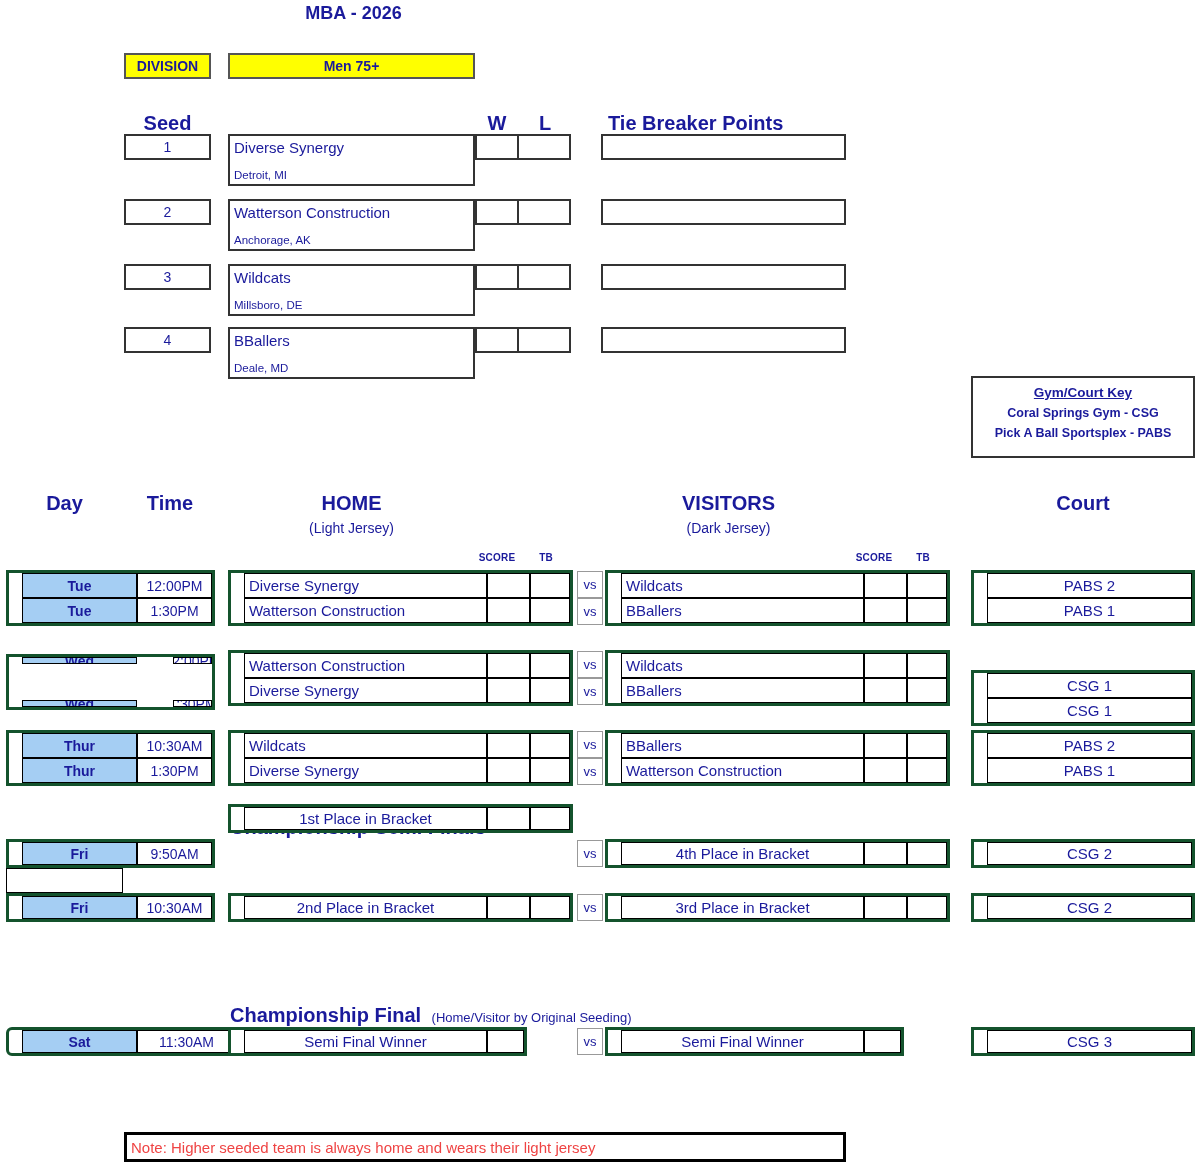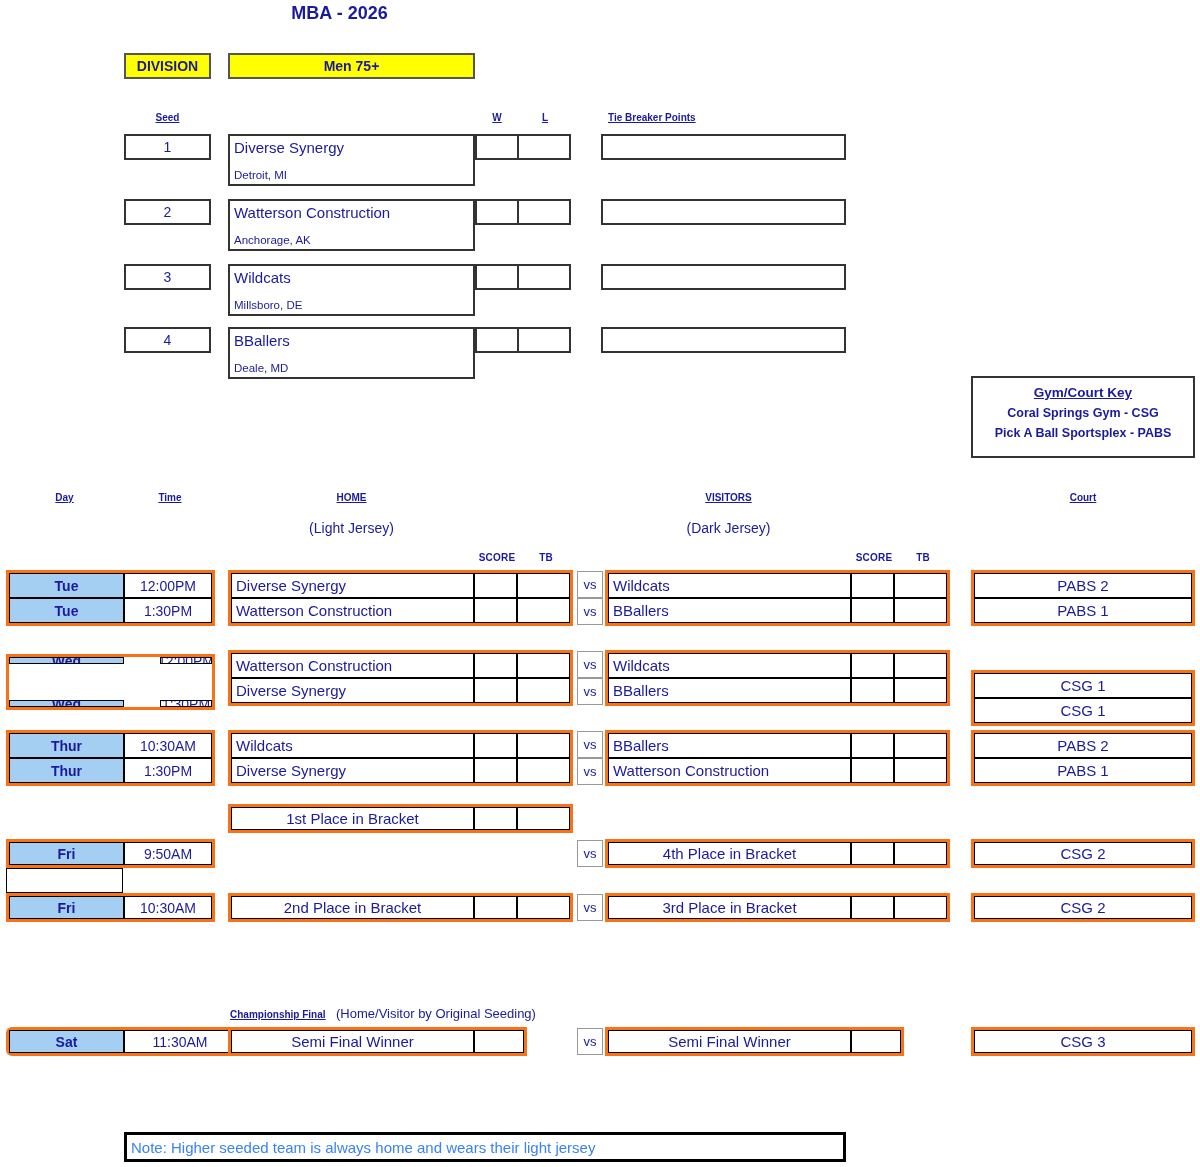--- a/index.html
+++ b/index.html
@@ -3,52 +3,52 @@
 <meta charset="utf-8">
 <style>
   html,body{margin:0;padding:0;background:#fff;}
   .sheet{
     position:relative;width:1200px;height:1167px;background:#ffffff;
     font-family:"Liberation Sans", sans-serif;color:#1a1a9b;overflow:hidden;
   }
   .abs{position:absolute;box-sizing:border-box;}
   .ctr{text-align:center;}
   .title{font-size:18px;font-weight:bold;}
-  .hdr{font-size:10px;font-weight:bold;text-decoration:underline;}
+  .hdr{font-size:20px;font-weight:bold;}
   .sub{font-size:14px;}
   .smallhdr{font-size:10px;font-weight:bold;letter-spacing:0.2px;}
   .ybox{background:#ffff00;border:2px solid #555;display:flex;align-items:center;justify-content:center;font-size:14px;font-weight:bold;}
   .sbox{border:2px solid #333;background:#fff;box-sizing:border-box;}
   .seednum{display:flex;align-items:center;justify-content:center;font-size:14px;}
   .teambox{display:flex;flex-direction:column;justify-content:space-between;}
   .teamname{font-size:15px;padding:3px 4px 0 4px;line-height:17px;}
   .teamcity{font-size:11.5px;padding:0 4px 3px 4px;}
   .keybox{border:2px solid #333;background:#fff;text-align:center;}
   .keytitle{font-size:13.5px;font-weight:bold;text-decoration:underline;margin-top:7px;}
   .keyline{font-size:12.5px;font-weight:bold;margin-top:6px;}
-  .block{position:absolute;box-sizing:border-box;border:3px solid #f97316;display:grid;background:#fff;}
+  .block{position:absolute;box-sizing:border-box;border:3px solid #14532d;display:grid;background:#fff;padding-left:13px;}
   .cell{border:1px solid #000;box-sizing:border-box;display:flex;align-items:center;overflow:hidden;background:#fff;}
   .cc{justify-content:center;}
   .daycell{background:#a5cef3;font-weight:bold;font-size:14px;justify-content:center;}
   .timecell{font-size:14px;justify-content:center;}
   .teamcell{font-size:15px;padding-left:4px;}
   .teamcell-c{font-size:15px;justify-content:center;padding-left:0;}
   .courtcell{font-size:15px;justify-content:center;}
   .vscell{position:absolute;box-sizing:border-box;border:1px solid #999;background:#fff;
           display:flex;align-items:center;justify-content:center;font-size:13px;color:#1a1a9b;}
   .emptycell{position:absolute;box-sizing:border-box;border:1px solid #000;background:#fff;}
-  .notebox{border:3px solid #000;display:flex;align-items:center;font-size:15px;color:#3b82f6;padding-left:4px;background:#fff;}
+  .notebox{border:3px solid #000;display:flex;align-items:center;font-size:15px;color:#ef4444;padding-left:4px;background:#fff;}
   .finalsub{font-size:13px;font-weight:normal;}
 </style>
 </head>
 <body>
 
 <div class="sheet">
 
-  <div class="abs title ctr" style="left:216px;top:3px;width:247px;">MBA - 2026</div>
+  <div class="abs title ctr" style="left:230px;top:3px;width:247px;">MBA - 2026</div>
 
   <div class="abs ybox" style="left:124px;top:53px;width:87px;height:26px;">DIVISION</div>
   <div class="abs ybox" style="left:228px;top:53px;width:247px;height:26px;">Men 75+</div>
 
   <div class="abs hdr ctr" style="left:124px;top:112px;width:87px;">Seed</div>
   <div class="abs hdr ctr" style="left:475px;top:112px;width:44px;">W</div>
   <div class="abs hdr ctr" style="left:519px;top:112px;width:52px;">L</div>
   <div class="abs hdr ctr" style="left:601px;top:112px;width:245px;text-align:left;padding-left:7px;">Tie Breaker Points</div>
 
   <div class="abs sbox seednum" style="left:124px;top:134px;width:87px;height:26px;">1</div>

